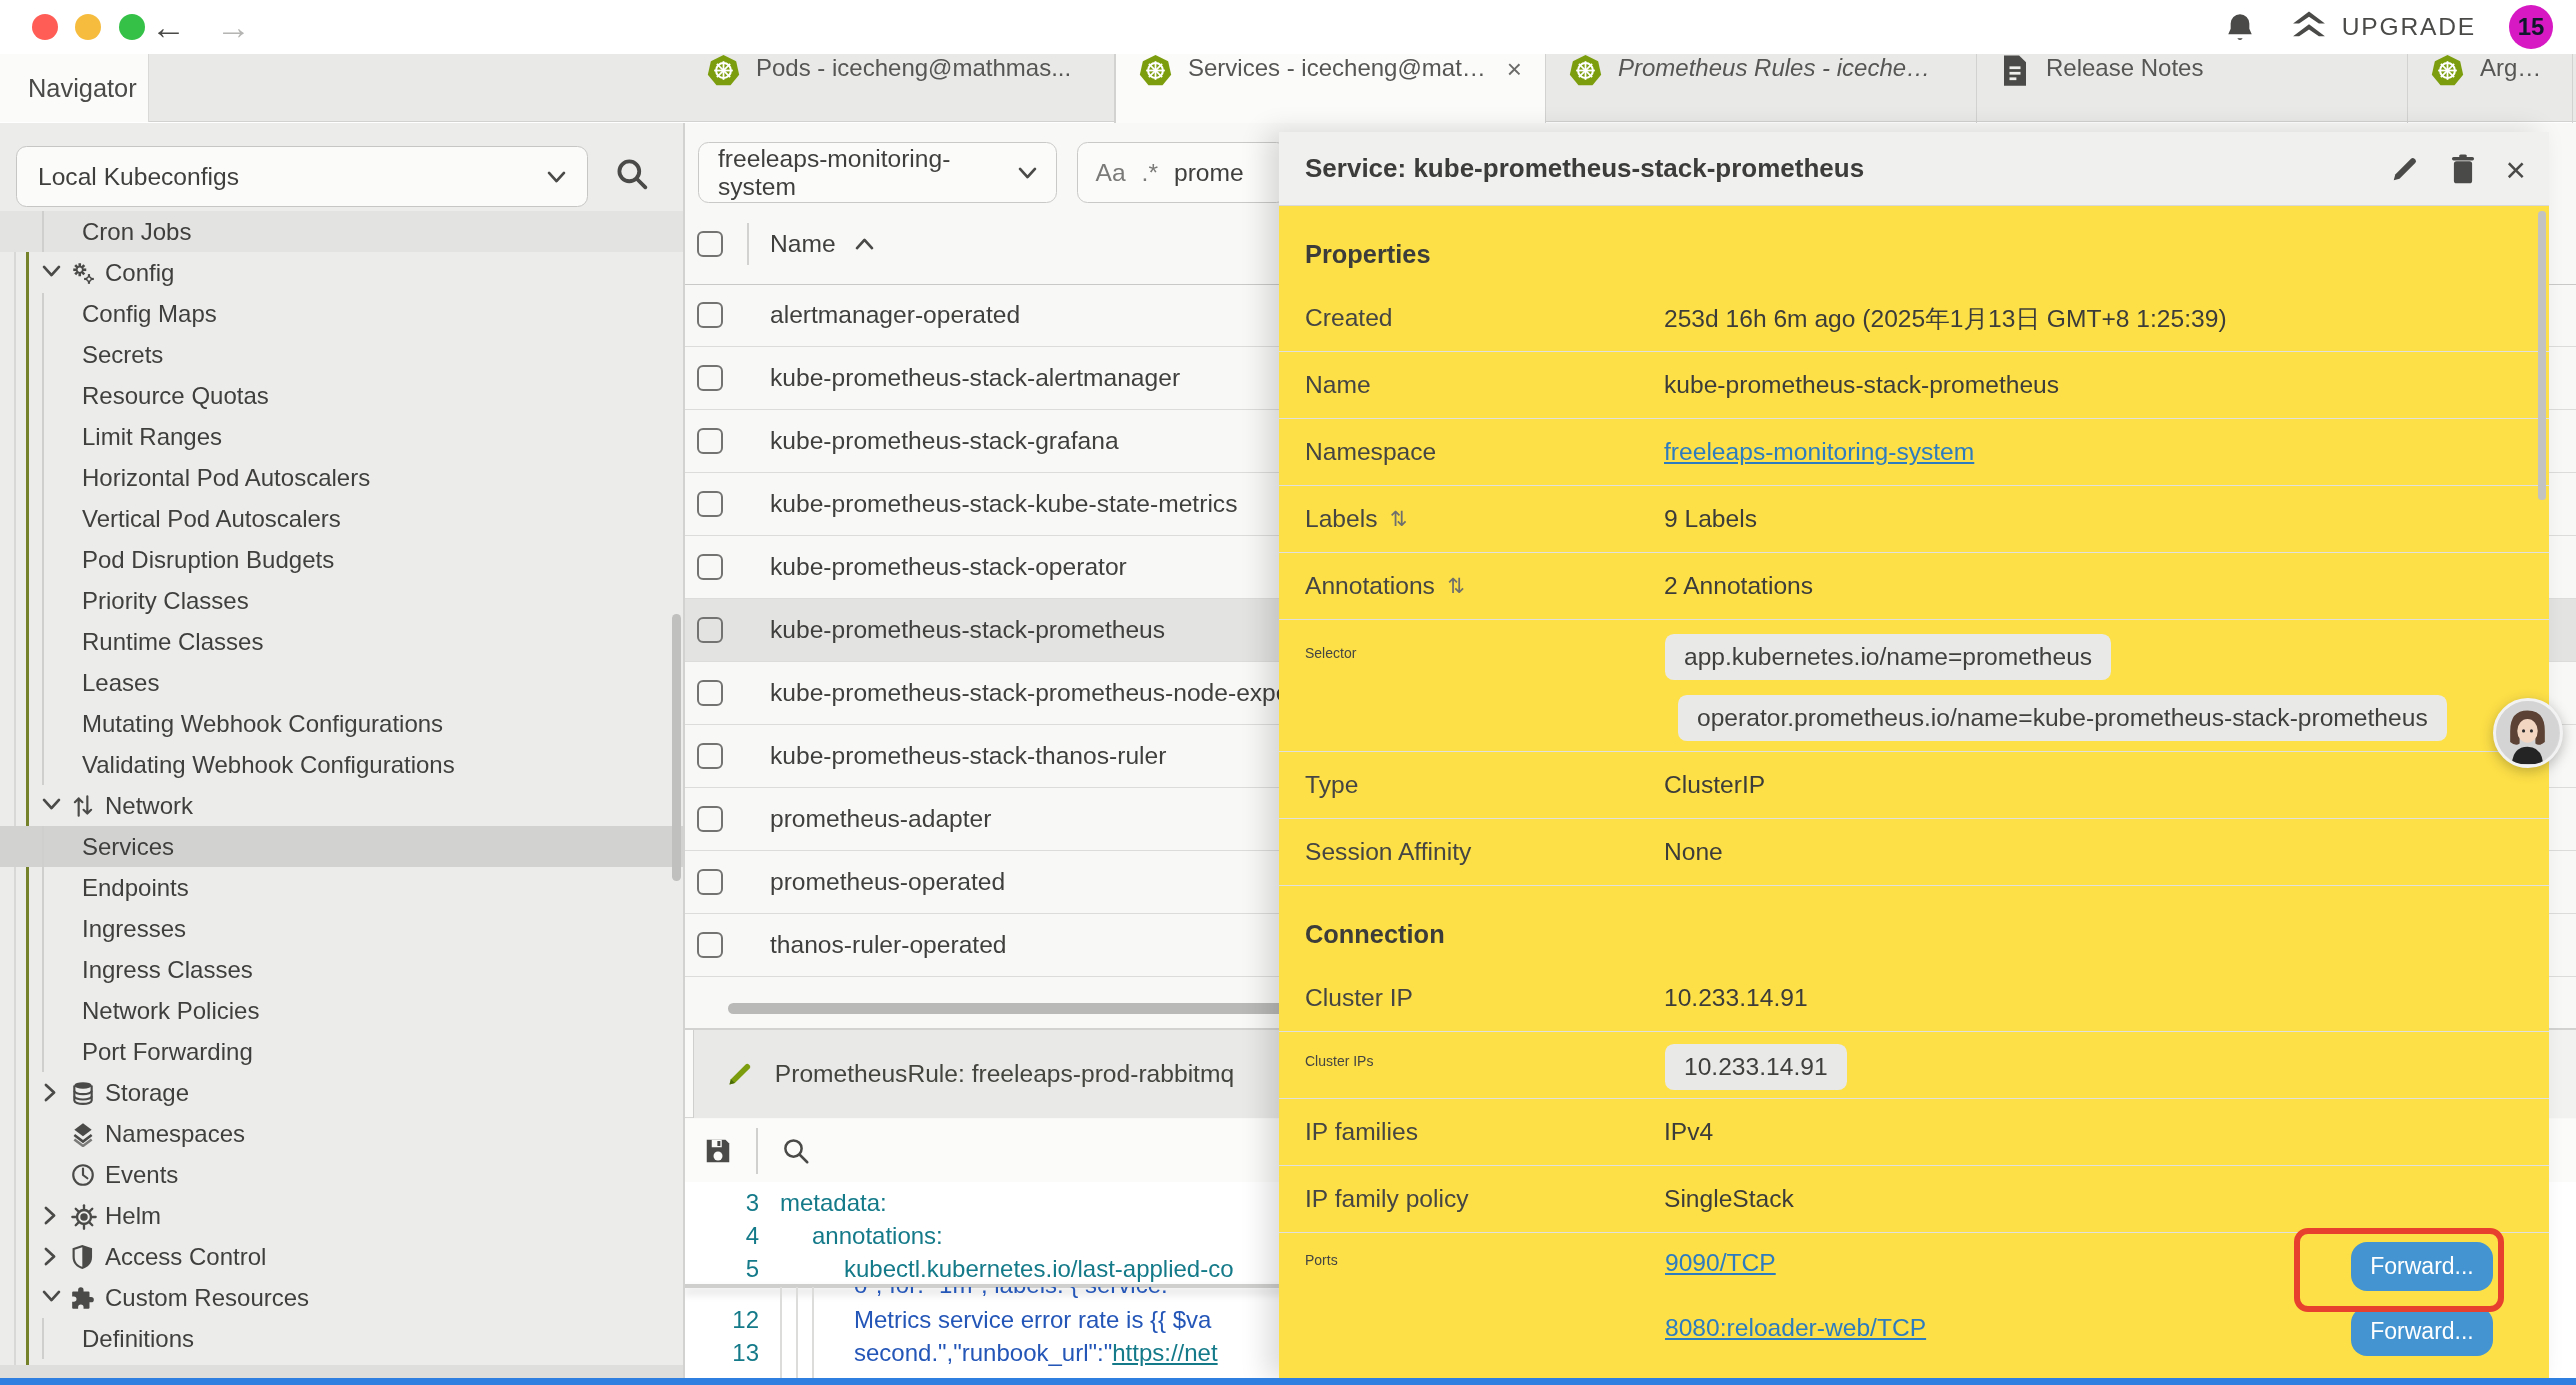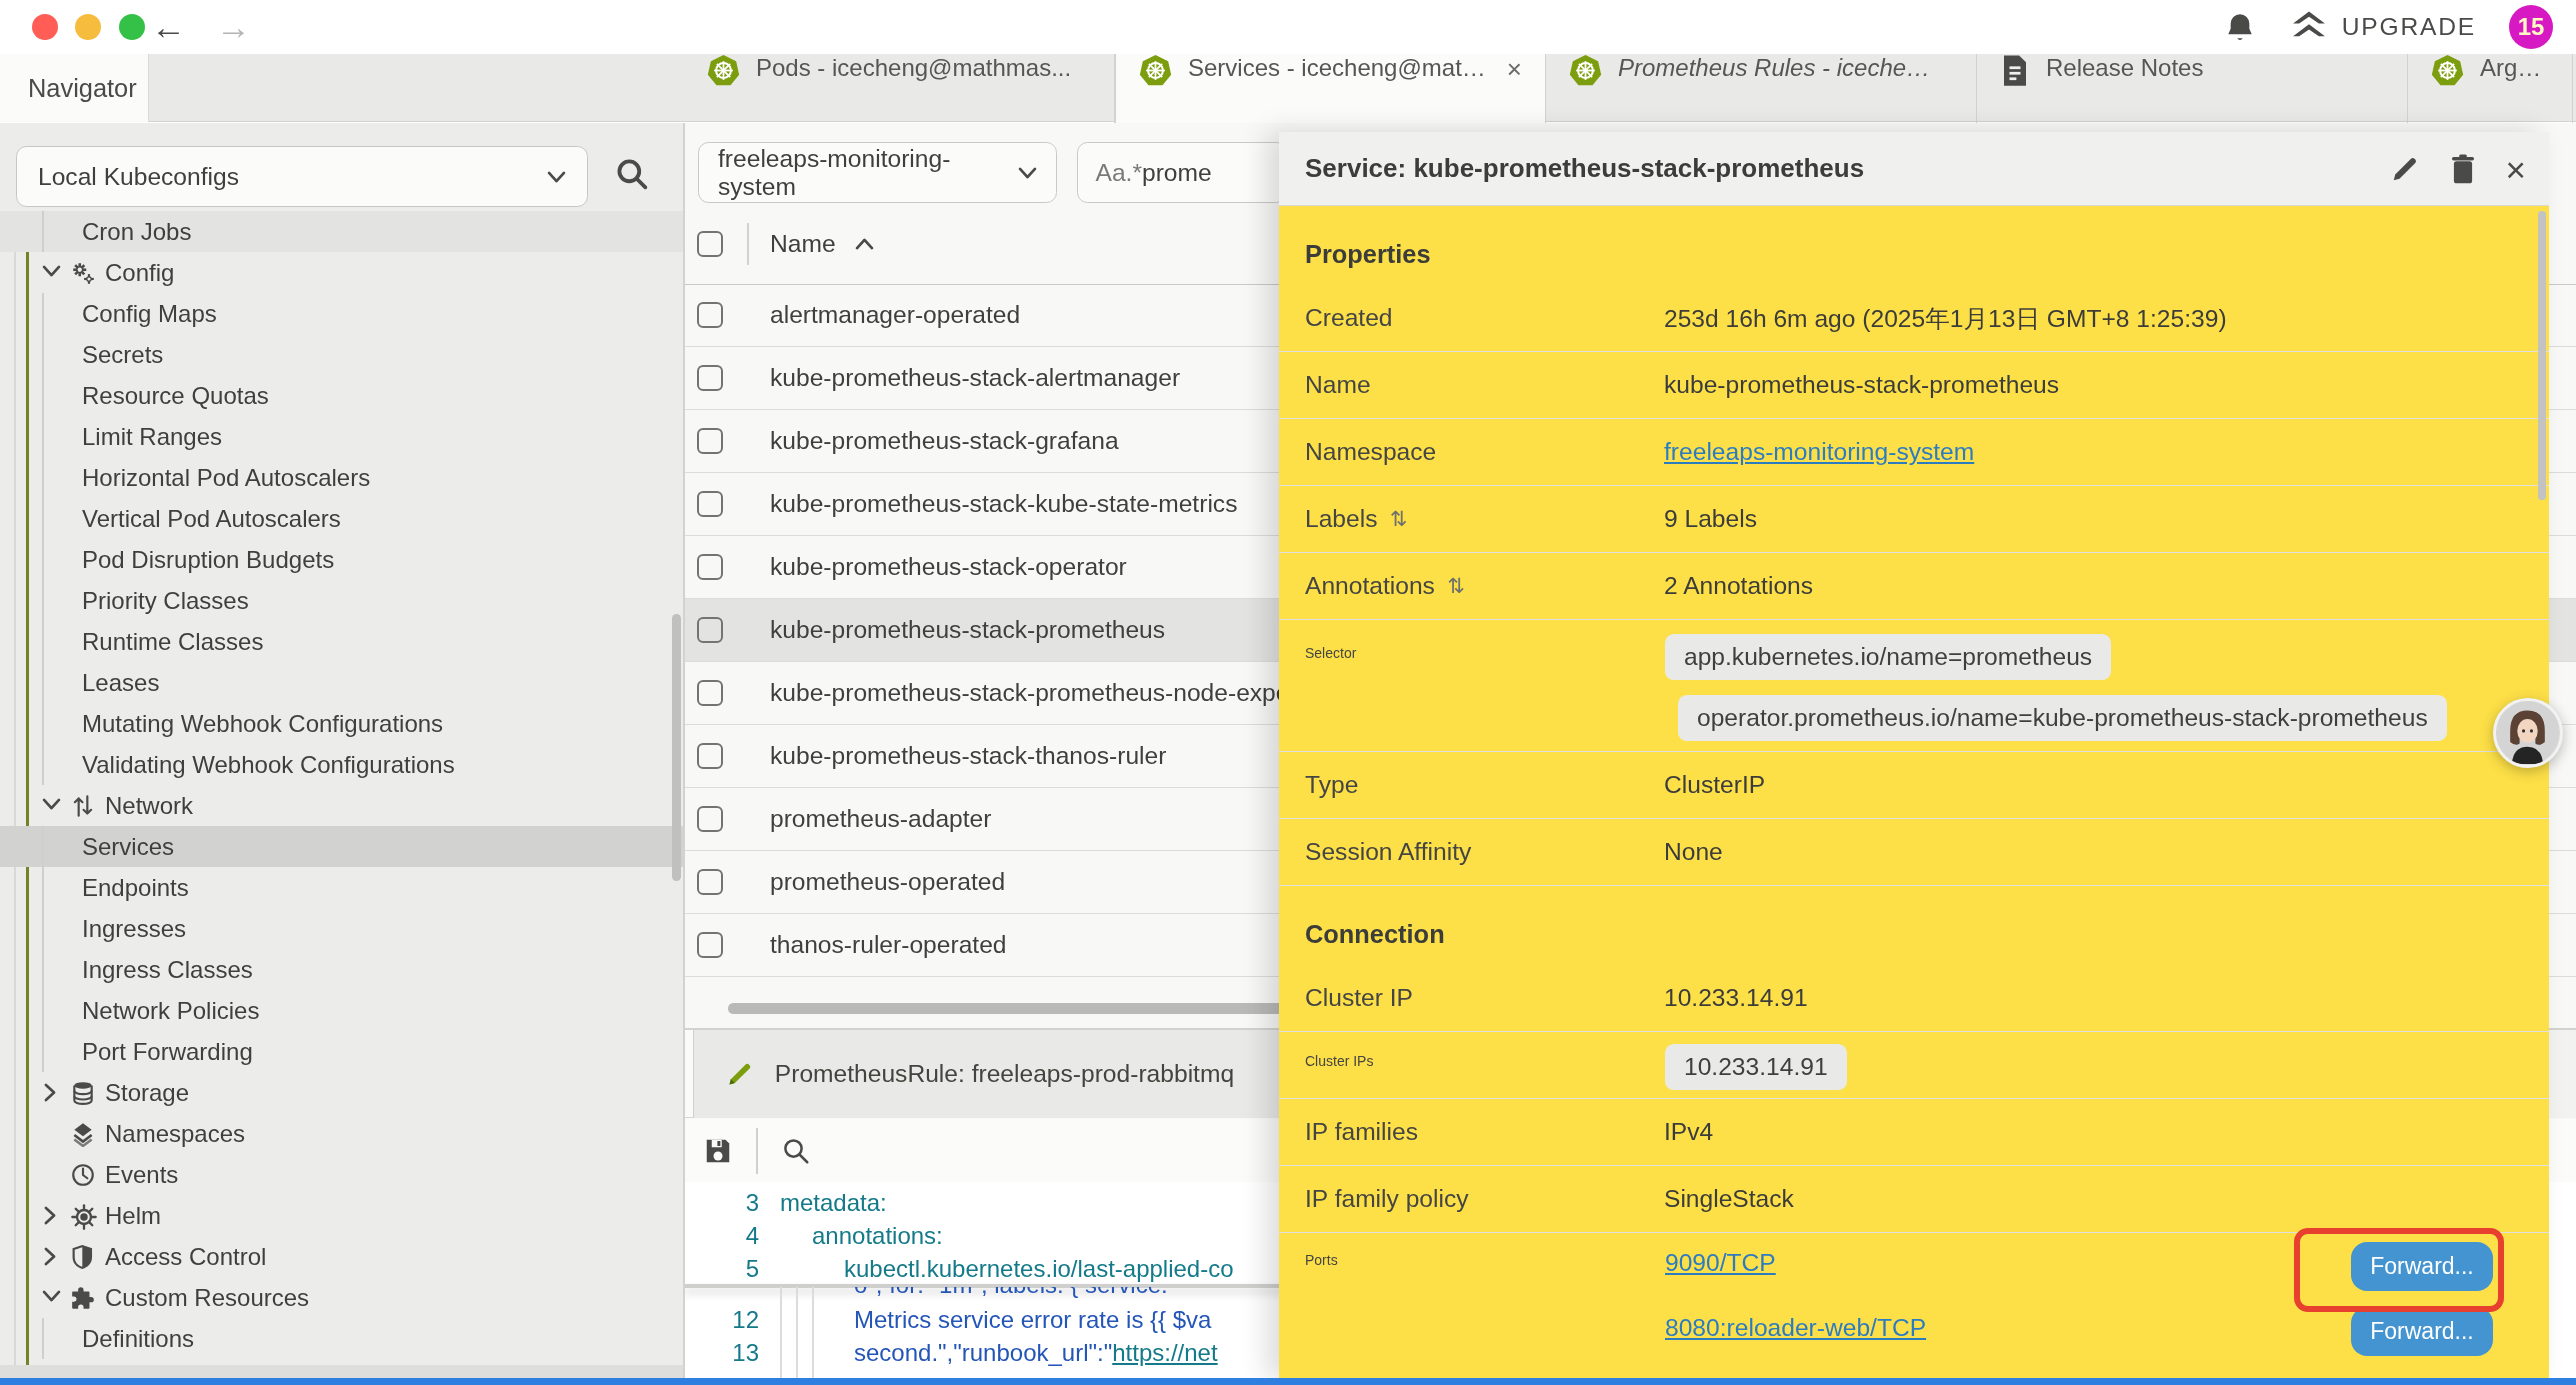--- a/index.html
+++ b/index.html
@@ -7,21 +7,21 @@
   #app{position:relative;width:2576px;height:1385px;overflow:hidden;background:#fff;color:#3c3c3a;}
   .abs{position:absolute;}
   svg{display:block;}
 
   
   .titlebar{left:0;top:0;width:2576px;height:54px;background:#ffffff;}
   .tl-dot{position:absolute;top:14px;width:26px;height:26px;border-radius:50%;}
   .nav-arrow{position:absolute;top:7px;font-size:35px;line-height:40px;}
   .topbar-right{position:absolute;right:0;top:0;height:54px;display:flex;align-items:center;gap:33px;padding-right:23px;}
   .upgrade{display:flex;align-items:center;gap:12.3px;color:#4a4a48;font-size:24.6px;letter-spacing:1.8px;}
-  .badge{width:44px;height:44px;border-radius:50%;background:var(--badge);color:#fef9c3;font-size:24px;font-weight:bold;display:flex;align-items:center;justify-content:center;}
+  .badge{width:44px;height:44px;border-radius:50%;background:var(--badge);color:#0f172a;font-size:24px;font-weight:bold;display:flex;align-items:center;justify-content:center;}
 
   
   .tabstrip{left:0;top:54px;width:2576px;height:68px;background:#e9e9e8;border-bottom:1.8px solid #d2d2d0;}
   .navigator-tab{position:absolute;left:0;top:0;width:149px;height:68px;background:#fbfbfa;border-right:1.8px solid #d9d9d7;display:flex;align-items:center;padding-left:28px;font-size:25.4px;color:#4a4a48;}
   #tabs{position:absolute;left:684px;top:0;height:68px;display:flex;}
   .tab{height:72px;display:flex;align-items:flex-start;gap:16px;padding:0 23px;border-right:1.8px solid #d2d2d0;font-size:24px;color:#57575​5;color:#565654;overflow:hidden;white-space:nowrap;}
   .tab.active{background:#fbfbfa;border-left:1.8px solid #d2d2d0;}
   .tab.italic .tab-label{font-style:italic;}
   .tab-label{overflow:hidden;text-overflow:ellipsis;max-width:316px;}
   .tab-close{font-size:26px;color:#6b6b69;margin-left:3.5px;}
@@ -42,21 +42,21 @@
   .tree-row .lbl-group{position:absolute;left:105px;}
   .tree-row .lbl-leaf{position:absolute;left:82px;}
   .tree-row.indent1 .childguide{position:absolute;left:42px;top:0;width:1.8px;height:100%;background:#cfcfcd;}
   .sb-vthumb{position:absolute;left:672px;top:491px;width:8.8px;height:267px;background:#c0c0be;border-radius:4.4px;}
   .sb-htrack{position:absolute;left:0;top:1242px;width:684px;height:14px;background:#dededc;}
 
   
   .mainpane{left:684px;top:123px;width:1892px;height:1256px;background:#f8f8f6;overflow:hidden;}
   .filter-box{position:absolute;height:61px;background:#fbfbfa;border:1.8px solid #c9c9c7;border-radius:10.5px;display:flex;align-items:center;font-size:24.6px;color:#3f3f3d;}
   .ns-box{left:14px;top:19px;width:359px;justify-content:space-between;padding:0 19px;}
-  .q-box{left:393px;top:19px;width:210px;padding:0 17.5px;}
+  .q-box{left:393px;top:19px;width:210px;gap:16px;padding:0 17.5px;}
   .q-muted{color:#7a7a78;}
   .table-hdr{position:absolute;left:0;top:81px;width:1892px;height:81px;display:flex;align-items:center;font-size:24.6px;color:#3f3f3d;border-bottom:1.8px solid #c9c9c7;}
   .cb{width:26px;height:26px;border:2.6px solid #73737​1;border:2.6px solid #737371;border-radius:6.1px;background:transparent;flex:none;}
   .hdr-cb{position:absolute;left:13px;top:27px;}
   .hdr-div{position:absolute;left:63px;top:19px;width:1.8px;height:42px;background:#d2d2d0;}
   .hdr-name{position:absolute;left:86px;display:flex;align-items:center;gap:19px;}
   #rows{position:absolute;left:0;top:161px;width:1892px;}
   .srow{position:relative;height:63px;display:flex;align-items:center;font-size:24.6px;color:#3f3f3d;border-bottom:1.8px solid #dcdcda;white-space:nowrap;}
   .srow .cb{position:absolute;left:13px;}
   .srow .nm{position:absolute;left:86px;}

